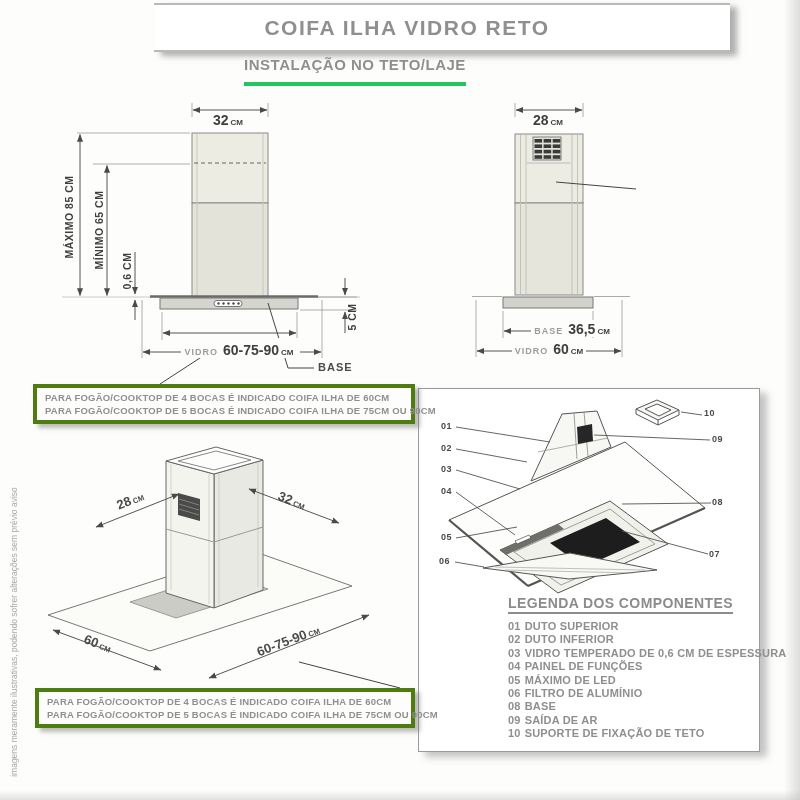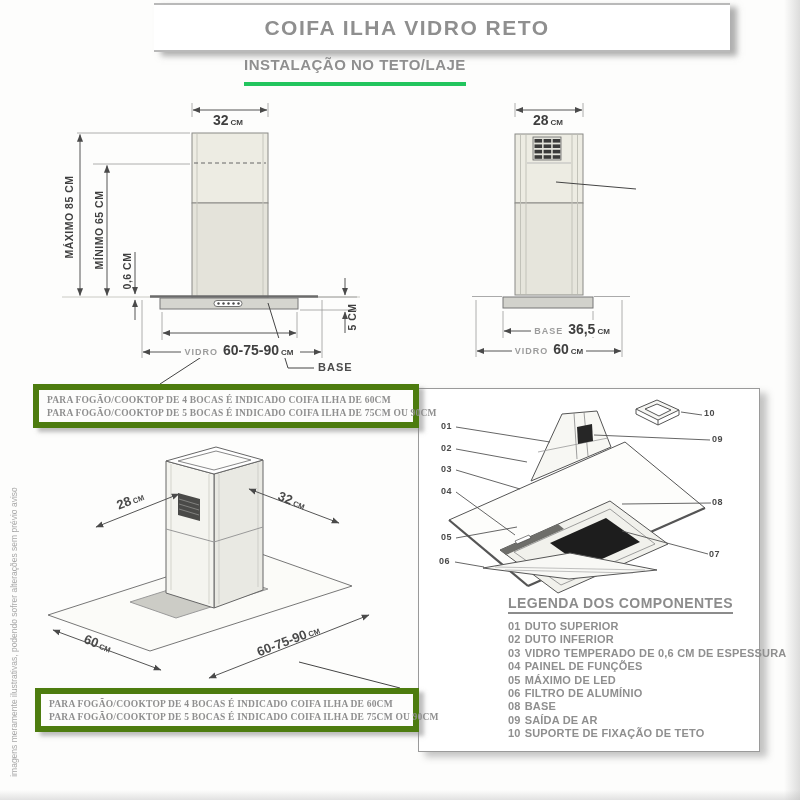--- a/index.html
+++ b/index.html
@@ -20,22 +20,22 @@
   .dimc{text-align:center;}
   .val{font-size:14px;font-weight:bold;color:#3f3f3f;}
   .unit{font-size:8px;font-weight:bold;color:#3f3f3f;margin-left:2px;}
   .word{font-size:9px;font-weight:bold;letter-spacing:1px;color:#9c9c9c;margin-right:5px;}
   .onsketch{background:#fdfdfc;padding:0 3px;}
   .rot{transform-origin:center;}
   .vdim{font-size:10.5px;font-weight:bold;color:#3f3f3f;letter-spacing:.5px;text-align:center;}
   .callout-word{font-size:11px;font-weight:bold;letter-spacing:1px;color:#4c4c4c;}
   .ductlabel{font-size:11px;font-weight:bold;color:#7f7f7f;line-height:14px;letter-spacing:.3px;}
   
-  .notesbox{position:absolute;border:6px solid #4d7c0f;background:#fdfdfc;z-index:3;
-            box-shadow:5px 4px 4px rgba(125,125,125,.5);padding:4px 8px 3px 8px;font-family:Liberation Serif, serif;}
+  .notesbox{position:absolute;border:4px solid #4d7c0f;background:#fdfdfc;z-index:3;
+            box-shadow:5px 4px 4px rgba(125,125,125,.5);padding:4px 8px 3px 8px;}
   .notesbox div{font-size:9.5px;font-weight:bold;color:#8f8f8f;letter-spacing:.2px;line-height:12.5px;white-space:nowrap;}
   
   .panel{position:absolute;left:418px;top:388px;width:340px;height:362px;background:#ffffff;
          border:1px solid #9a9a9a;box-shadow:7px 5px 7px rgba(125,125,125,.45);z-index:1;}
   .co{font-size:9px;font-weight:bold;color:#4a4a4a;letter-spacing:.5px;}
   
   .legend{position:absolute;left:464px;top:594px;width:292px;z-index:3;margin-left:44px;}
   .legend-title{font-size:14px;font-weight:bold;color:#8c8c8c;letter-spacing:.4px;
                 border-bottom:2px solid #8c8c8c;display:inline-block;padding-bottom:1px;}
   .legend-row{font-size:11px;font-weight:bold;color:#8f8f8f;line-height:13.4px;letter-spacing:.2px;white-space:nowrap;}

